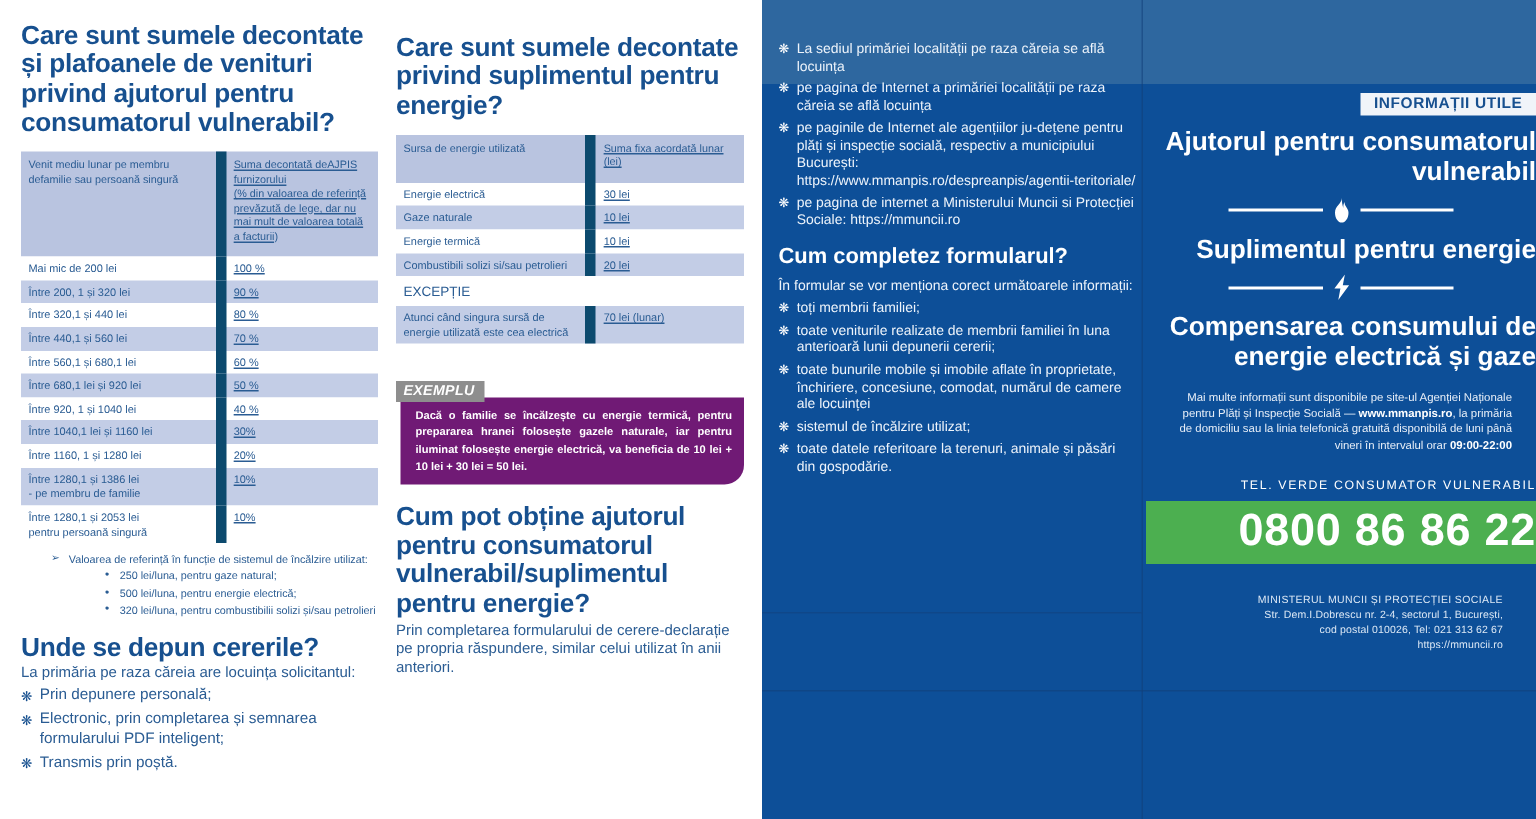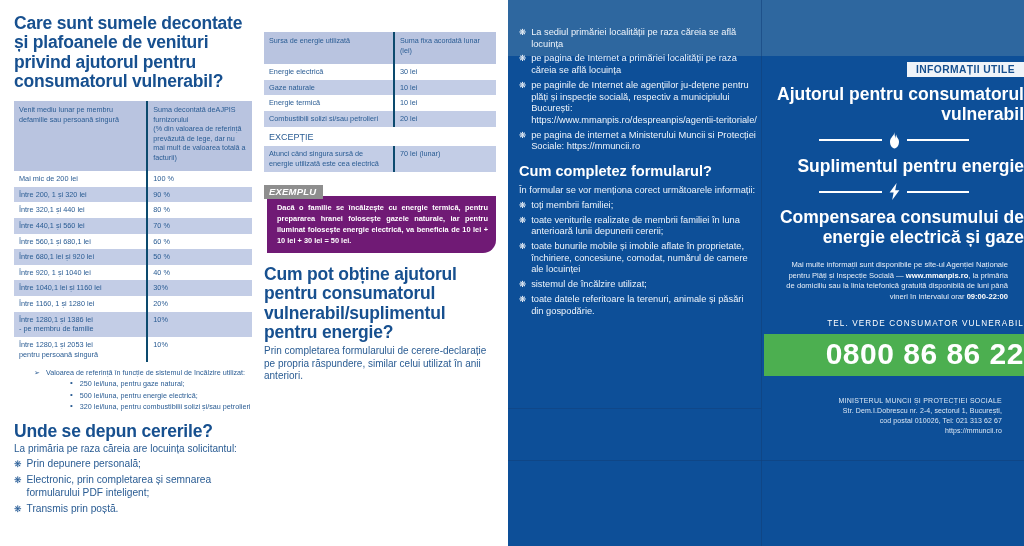--- a/index.html
+++ b/index.html
@@ -13,21 +13,21 @@
   .page { position:relative; width:910px; height:546px; background:#fff; }
 
   
   .h-blue { color:#17508f; font-weight:bold; line-height:1.10; letter-spacing:-0.2px; }
 
   
   .col1 { position:absolute; left:14px; top:14px; width:238px; height:520px; }
   .col1 h2 { font-size:17.5px; }
   .tbl { width:100%; border-collapse:collapse; margin-top:10px; }
   .tbl td { font-size:7.3px; color:#2a5c93; padding:3px 4px 3px 5px; vertical-align:top; line-height:1.32; }
-  .tbl td.c2 { border-left:2px solid #0c4a6e; width:44%; }
+  .tbl td.c2 { border-left:7px solid #0c4a6e; width:44%;text-decoration:underline; }
   .tbl tr.hdr td { background:#b9c4e0; font-size:7.2px; padding-top:4px; padding-bottom:9px; }
   .tbl tr.alt td { background:#c3cde6; }
   .tbl tr.plain td { background:#ffffff; }
 
   .notes { margin-top:6px; }
   .note-l1 { display:flex; gap:6px; font-size:7.2px; color:#2a5c93; padding-left:20px; line-height:1.4; }
   .note-l1 .ar { color:#2a5c93; font-size:7px; }
   .note-sub { display:flex; gap:7px; font-size:7.2px; color:#2a5c93; padding-left:56px; line-height:1.45; margin-top:1px;}
   .note-sub .dot { font-size:8px; line-height:1.1; }
 
@@ -177,20 +177,21 @@
           <span>Electronic, prin completarea și semnarea formularului PDF inteligent;</span>
         </div>
         <div class="bl">
           <span class="fl">❋</span>
           <span>Transmis prin poștă.</span>
         </div>
       </div>
   </div>
 
   <div class="col2">
+    <h2 class="h-blue">Care sunt sumele decontate privind suplimentul pentru energie?</h2>
 
     <table class="tbl">
       <tbody id="t2body">
           <tr class="hdr">
             <td>Sursa de energie utilizată</td>
             <td class="c2">Suma fixa acordată lunar (lei)</td>
           </tr>
           <tr class="plain">
             <td>Energie electrică</td>
             <td class="c2">30 lei</td>
@@ -210,21 +211,21 @@
           <tr class="plain">
             <td colspan="2" style="font-size:9px;padding-top:5px;padding-bottom:3px;">EXCEPȚIE</td>
           </tr>
           <tr class="alt">
             <td>Atunci când singura sursă de energie utilizată este cea electrică</td>
             <td class="c2">70 lei (lunar)</td>
           </tr>
         </tbody>
     </table>
 
-    <div style="margin-top:9px;">
+    <div style="margin-top:21px;">
       <div class="exlabel">EXEMPLU</div>
       <div class="exbox">Dacă o familie se încălzește cu energie termică, pentru prepararea hranei folosește gazele naturale, iar pentru iluminat folosește energie electrică, va beneficia de 10 lei + 10 lei + 30 lei = 50 lei.</div>
     </div>
 
     <h2 class="h-blue q-sub" style="margin-top:12px;">Cum pot obține ajutorul pentru consumatorul vulnerabil/suplimentul pentru energie?</h2>
     <div class="lead" style="margin-top:3px;">Prin completarea formularului de cerere-declarație pe propria răspundere, similar celui utilizat în anii anteriori.</div>
   </div>
 
   <div class="panel">
     <div class="panel-top-band"></div>

